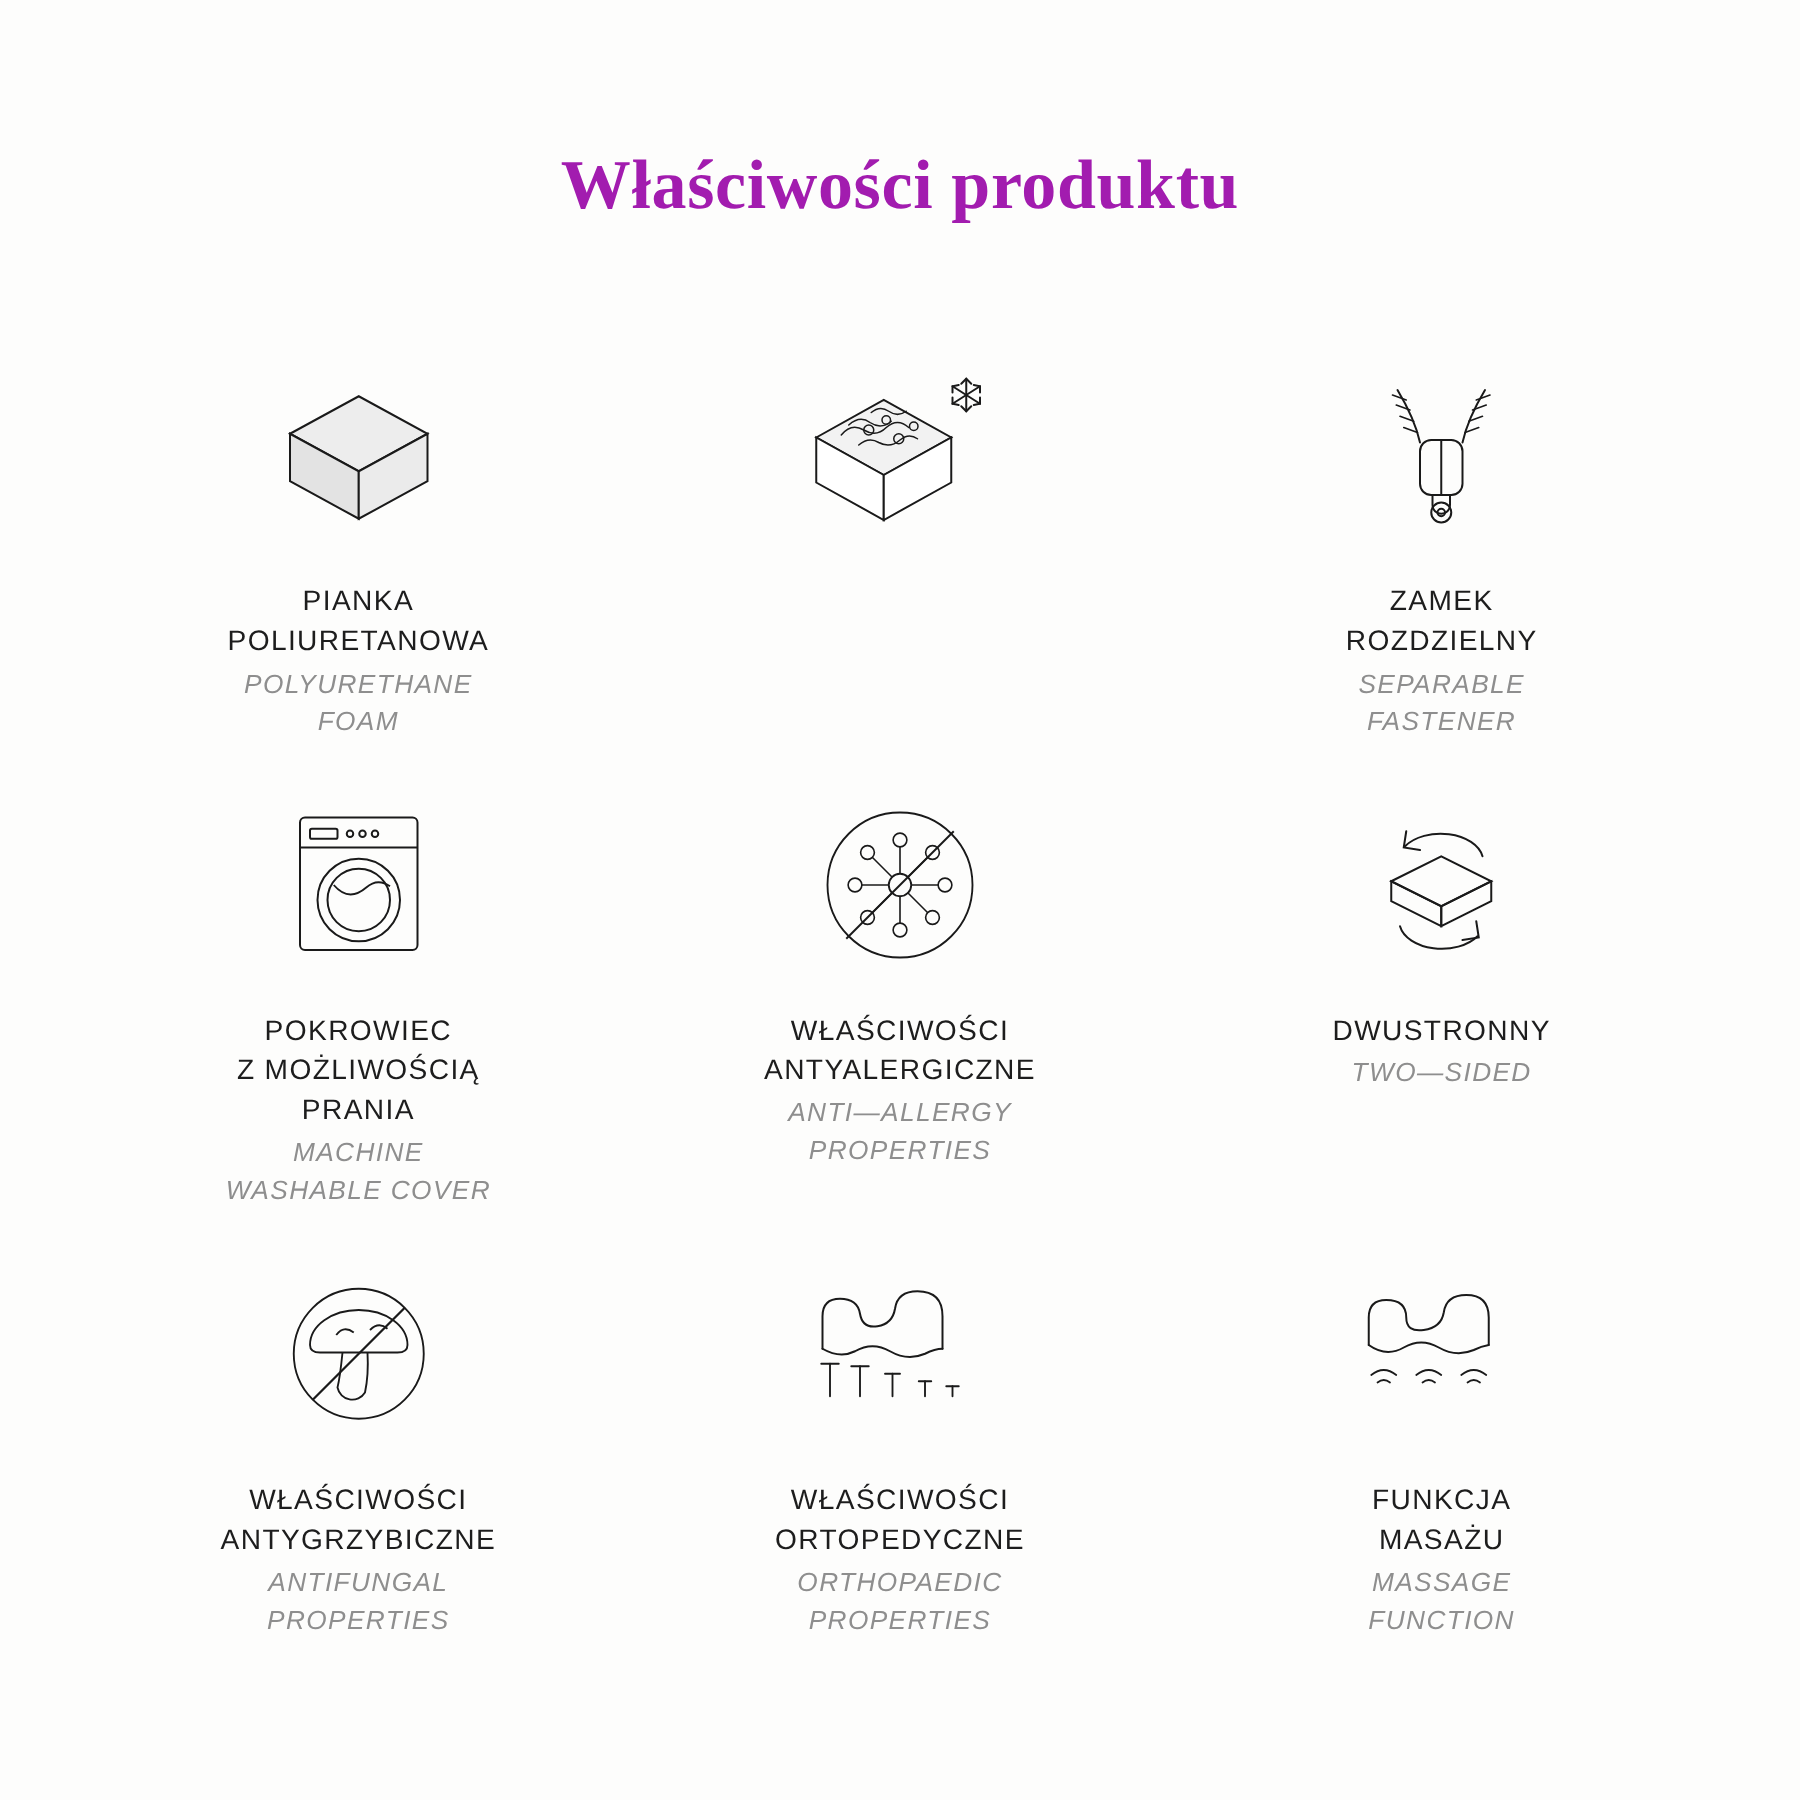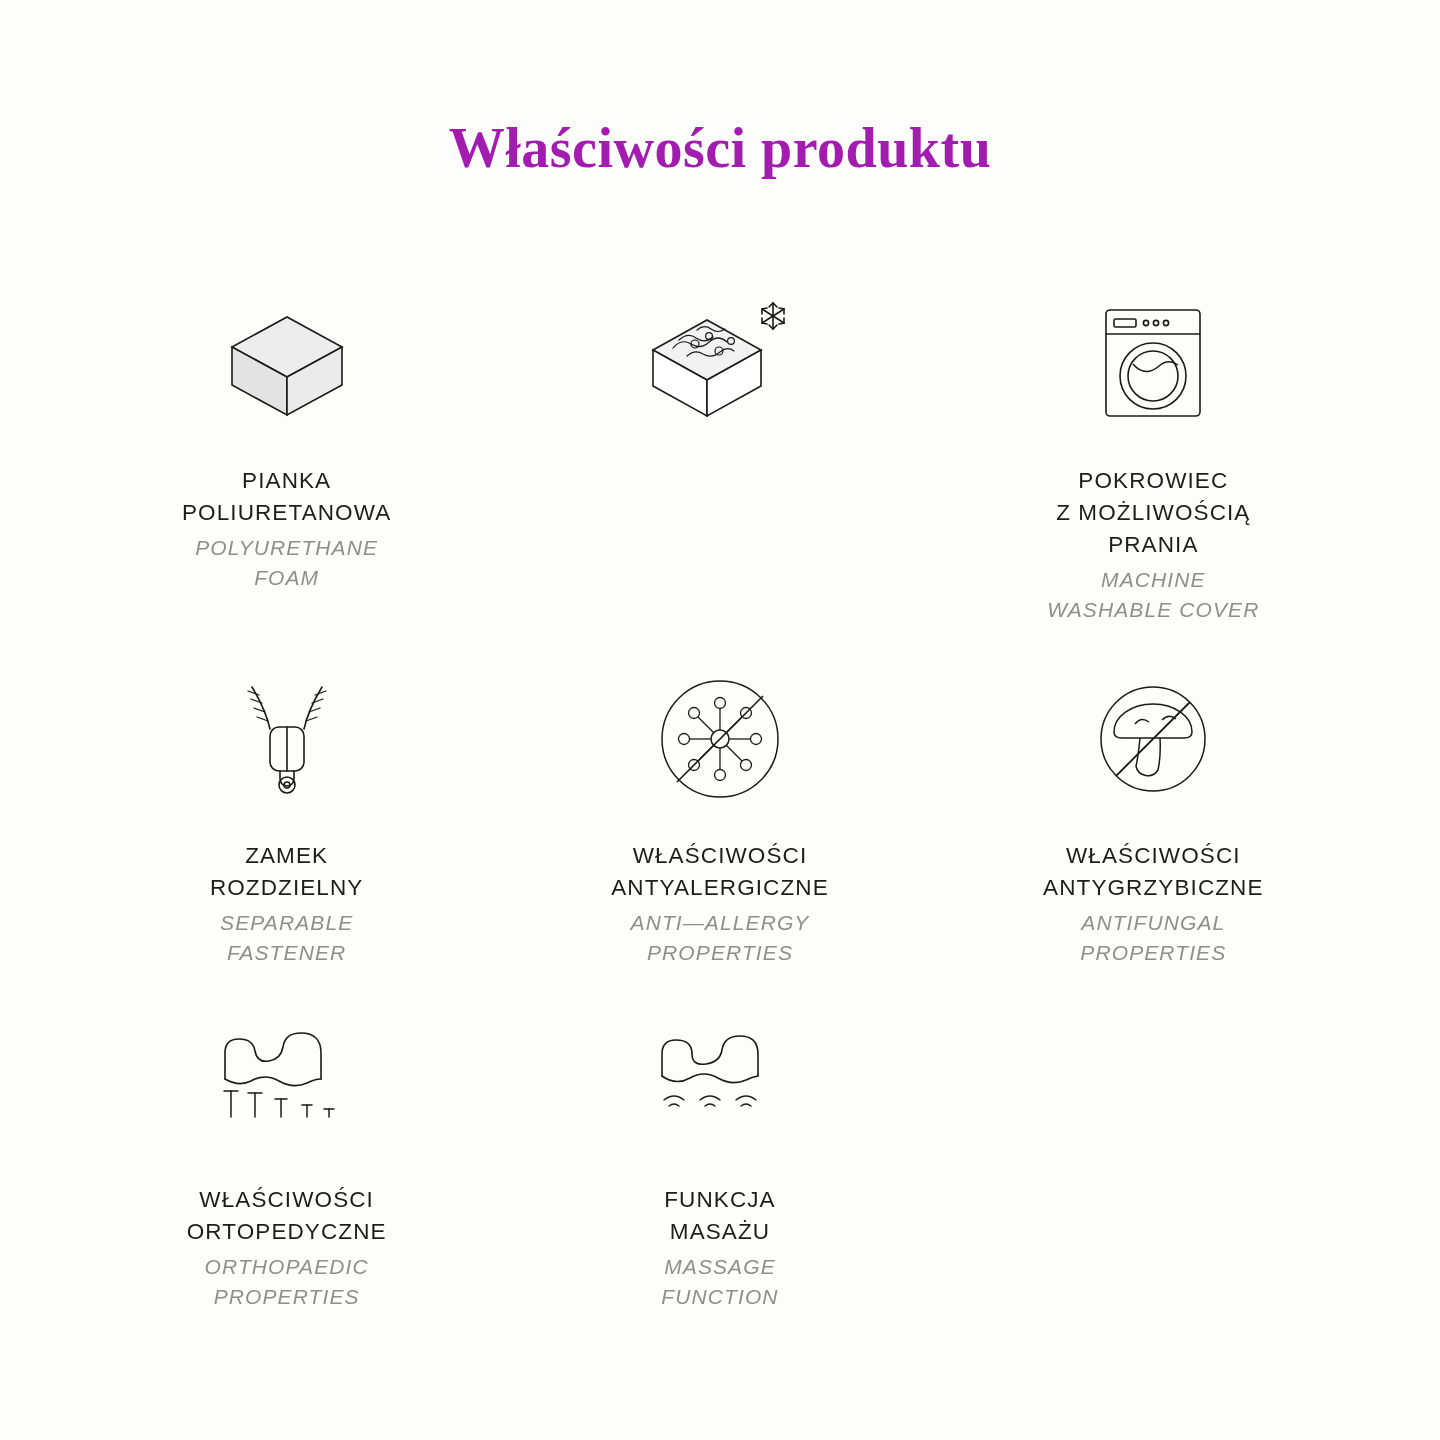--- a/index.html
+++ b/index.html
@@ -122,38 +122,20 @@
             <path d="M11,2 L11,7 L6,8"></path>
             <path d="M-11,2 L-11,7 L-6,8"></path>
             <path d="M11,-2 L11,-7 L6,-8"></path>
           </g>
         </svg>
       </div>
     </div>
 
     <div class="cell">
       <div class="icon-wrap">
-        <svg width="130" height="140" viewBox="0 0 130 140" fill="none" stroke="#1a1a1a" stroke-width="1.6">
-          <rect x="18" y="16" width="94" height="106" rx="4"></rect>
-          <line x1="18" y1="40" x2="112" y2="40"></line>
-          <rect x="26" y="25" width="22" height="8" rx="1.5"></rect>
-          <circle cx="58" cy="29" r="2.6"></circle>
-          <circle cx="68" cy="29" r="2.6"></circle>
-          <circle cx="78" cy="29" r="2.6"></circle>
-          <circle cx="65" cy="82" r="33"></circle>
-          <circle cx="65" cy="82" r="25"></circle>
-          <path d="M45,70 q12,14 26,2 q9,-8 19,-1" stroke-width="1.5"></path>
-        </svg>
-      </div>
-      <div class="label-pl">POKROWIEC<br>Z MOŻLIWOŚCIĄ<br>PRANIA</div>
-      <div class="label-en">MACHINE<br>WASHABLE COVER</div>
-    </div>
-
-    <div class="cell">
-      <div class="icon-wrap">
         <svg width="130" height="140" viewBox="0 0 130 140" fill="none" stroke="#1a1a1a" stroke-width="1.6" stroke-linecap="round">
           <path d="M48,60 C44,42 36,28 30,18"></path>
           <path d="M82,60 C86,42 94,28 100,18"></path>
           <g stroke-width="1.3">
             <path d="M46,52 l-11,-4"></path>
               <path d="M43,43 l-11,-4"></path>
               <path d="M40,34 l-11,-4"></path>
               <path d="M37,26 l-11,-4"></path>
             <path d="M84,52 l11,-4"></path>
               <path d="M87,43 l11,-4"></path>
@@ -162,20 +144,38 @@
           </g>
           <rect x="48" y="58" width="34" height="44" rx="9"></rect>
           <line x1="65" y1="58" x2="65" y2="102"></line>
           <path d="M58,102 L58,110 a7,7 0 0 0 14,0 L72,102"></path>
           <circle cx="65" cy="116" r="8"></circle>
           <circle cx="65" cy="116" r="3"></circle>
         </svg>
       </div>
       <div class="label-pl">ZAMEK<br>ROZDZIELNY</div>
       <div class="label-en">SEPARABLE<br>FASTENER</div>
+    </div>
+
+    <div class="cell">
+      <div class="icon-wrap">
+        <svg width="130" height="140" viewBox="0 0 130 140" fill="none" stroke="#1a1a1a" stroke-width="1.6">
+          <rect x="18" y="16" width="94" height="106" rx="4"></rect>
+          <line x1="18" y1="40" x2="112" y2="40"></line>
+          <rect x="26" y="25" width="22" height="8" rx="1.5"></rect>
+          <circle cx="58" cy="29" r="2.6"></circle>
+          <circle cx="68" cy="29" r="2.6"></circle>
+          <circle cx="78" cy="29" r="2.6"></circle>
+          <circle cx="65" cy="82" r="33"></circle>
+          <circle cx="65" cy="82" r="25"></circle>
+          <path d="M45,70 q12,14 26,2 q9,-8 19,-1" stroke-width="1.5"></path>
+        </svg>
+      </div>
+      <div class="label-pl">POKROWIEC<br>Z MOŻLIWOŚCIĄ<br>PRANIA</div>
+      <div class="label-en">MACHINE<br>WASHABLE COVER</div>
     </div>
 
     <div class="cell">
       <div class="icon-wrap">
         <svg width="150" height="150" viewBox="0 0 150 150" fill="none" stroke="#1a1a1a" stroke-width="1.5">
           <circle cx="75" cy="75" r="58"></circle>
           <circle cx="75" cy="75" r="9"></circle>
           <g stroke-width="1.3">
             <line x1="75" y1="66" x2="75" y2="44"></line>
               <circle cx="75" cy="39" r="5.5"></circle>
@@ -194,20 +194,35 @@
             <line x1="69" y1="69" x2="53" y2="53"></line>
               <circle cx="49" cy="49" r="5.5"></circle>
           </g>
           <line x1="32" y1="118" x2="118" y2="32" stroke-width="1.6"></line>
         </svg>
       </div>
       <div class="label-pl">WŁAŚCIWOŚCI<br>ANTYALERGICZNE</div>
       <div class="label-en">ANTI—ALLERGY<br>PROPERTIES</div>
     </div>
 
+    <div class="cell">
+      <div class="icon-wrap">
+        <svg width="150" height="150" viewBox="0 0 150 150" fill="none" stroke="#1a1a1a" stroke-width="1.6" stroke-linecap="round">
+          <polygon points="35,72 75,52 115,72 75,92" fill="none"></polygon>
+          <polygon points="35,72 35,88 75,108 75,92" fill="none"></polygon>
+          <polygon points="115,72 115,88 75,108 75,92" fill="none"></polygon>
+          <path d="M46,44 a34,22 0 0 1 62,8"></path>
+          <path d="M47,32 L45,45 L58,47"></path>
+          <path d="M104,116 a34,22 0 0 1 -62,-8"></path>
+          <path d="M103,104 L105,117 L92,119"></path>
+        </svg>
+      </div>
+      <div class="label-pl">DWUSTRONNY</div>
+      <div class="label-en">TWO—SIDED</div>
+    </div>
 
     <div class="cell">
       <div class="icon-wrap">
         <svg width="150" height="150" viewBox="0 0 150 150" fill="none" stroke="#1a1a1a" stroke-width="1.5">
           <circle cx="75" cy="75" r="52"></circle>
           <path d="M36,68 a39,28 0 0 1 78,0 q0,6 -8,6 l-62,0 q-8,0 -8,-6 Z"></path>
           <path d="M62,74 q-2,20 -4,28 a12,12 0 0 0 22,4 q3,-14 2,-32"></path>
           <path d="M57,60 q6,-8 14,-2"></path>
           <path d="M84,56 q7,-7 14,-1"></path>
           <line x1="38" y1="112" x2="112" y2="38" stroke-width="1.8"></line>

